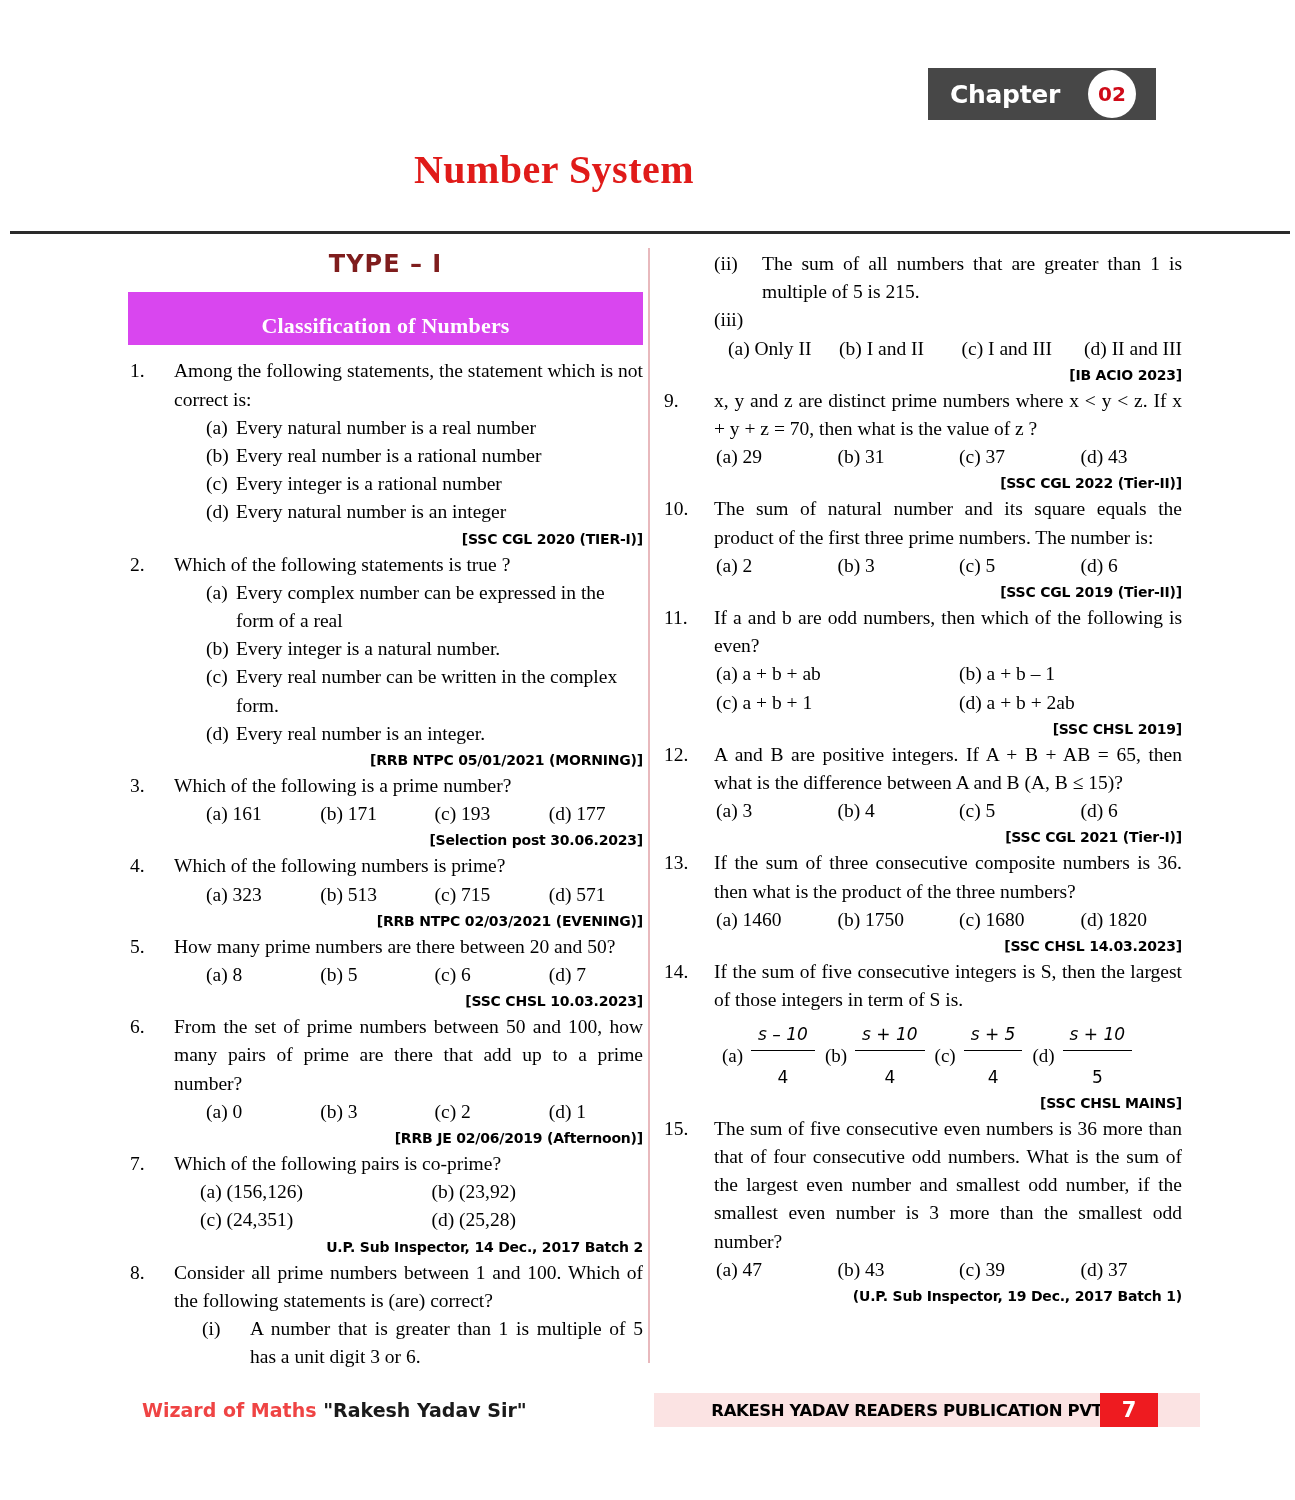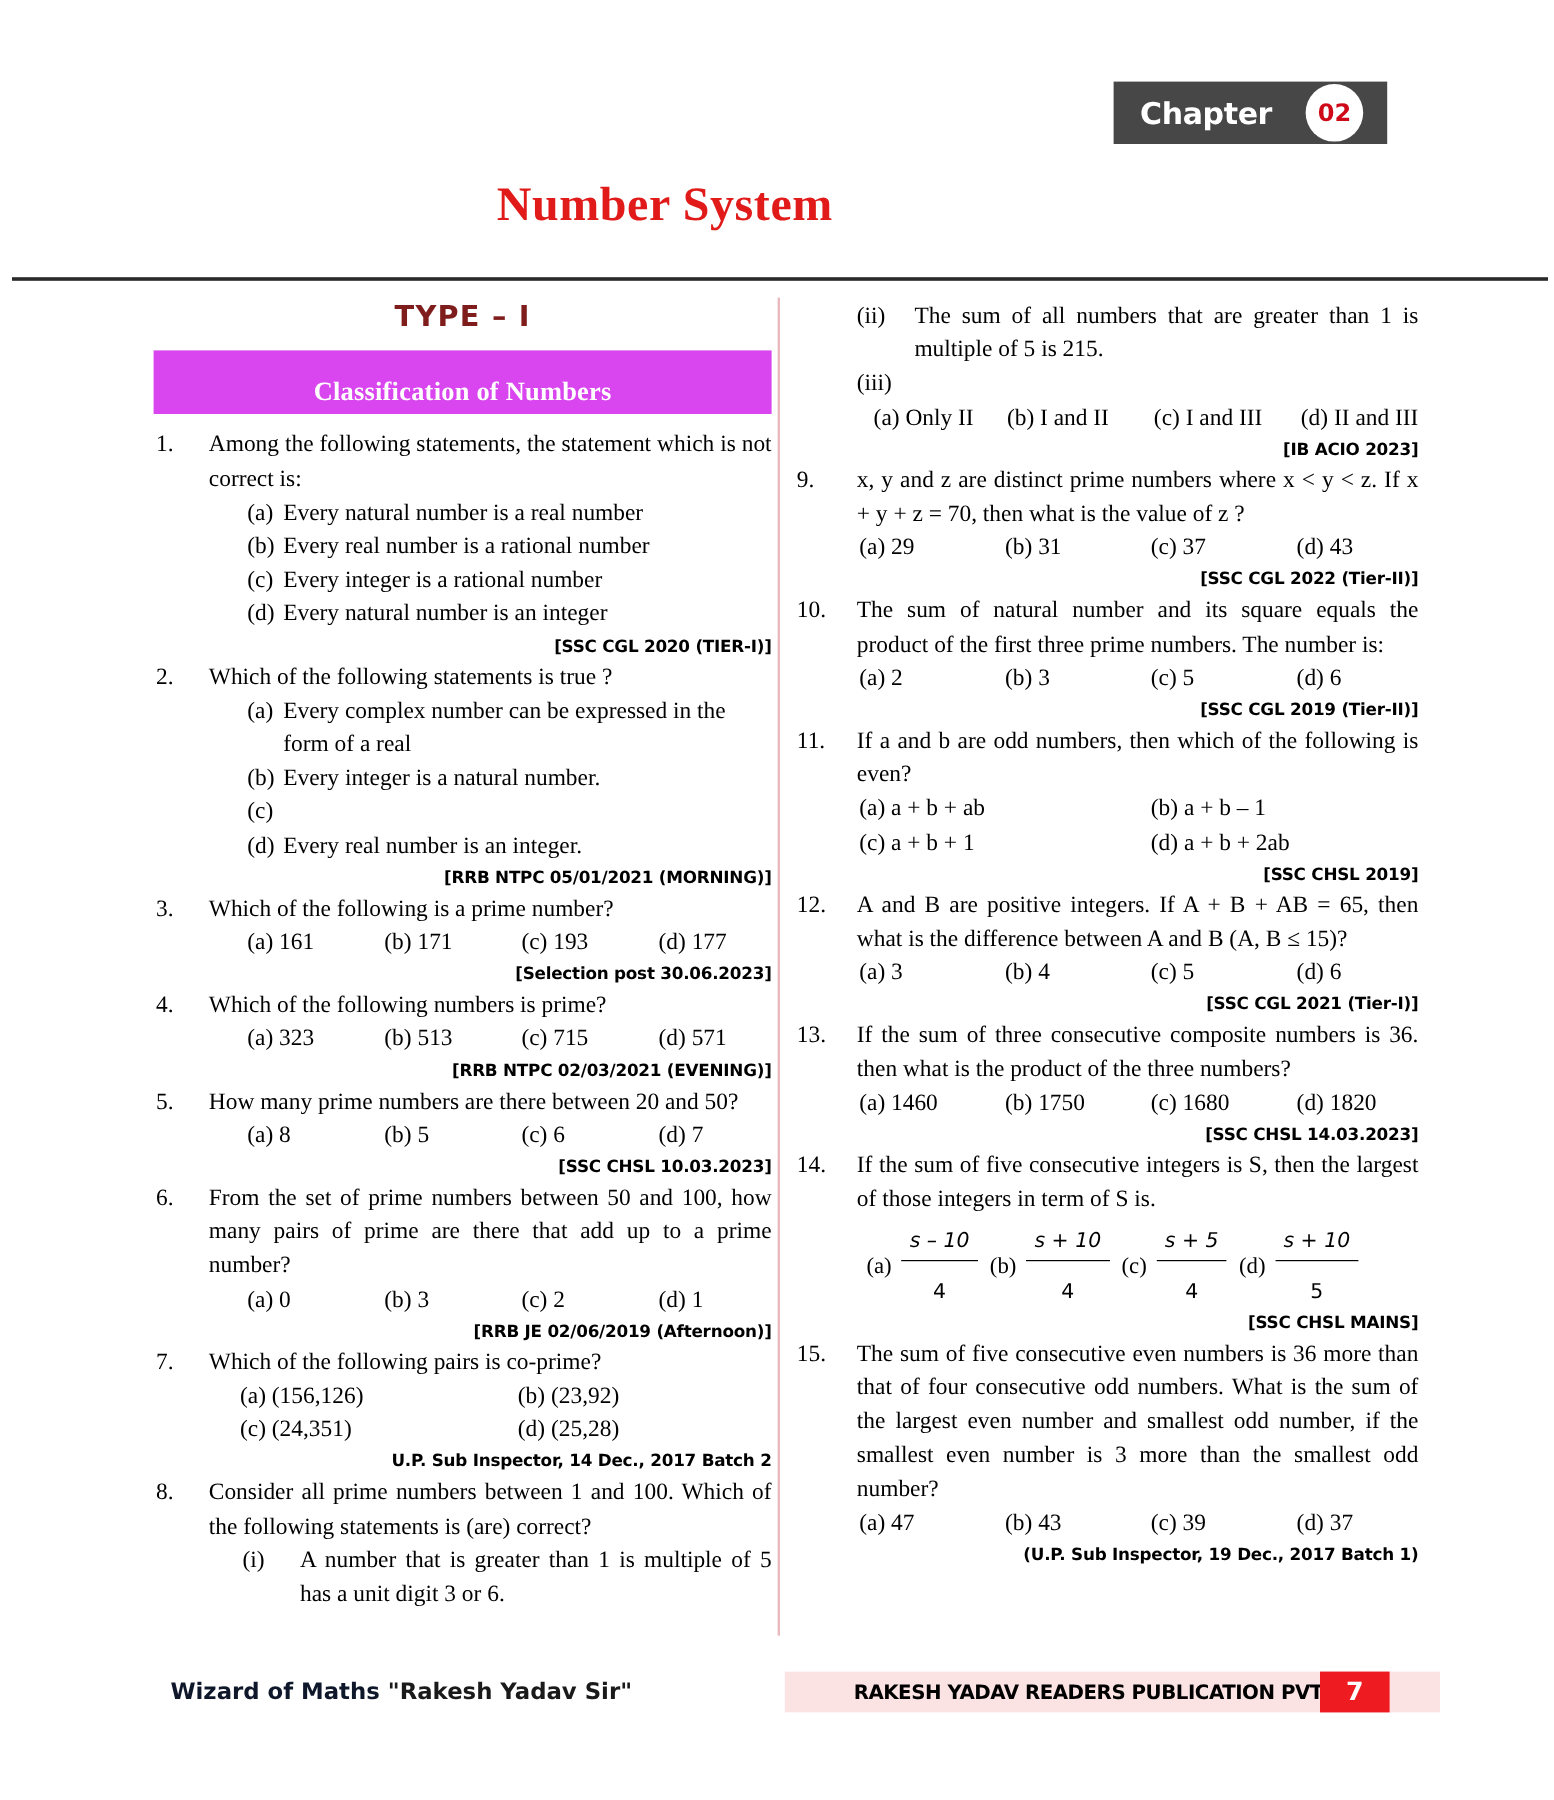--- a/index.html
+++ b/index.html
@@ -200,21 +200,21 @@
 
   
   .footer-left {
     position: absolute;
     left: 142px;
     top: 1399px;
     font-family: "DejaVu Sans", sans-serif;
     font-size: 19px;
     font-weight: bold;
   }
-  .footer-left .grey { color: #0f172a; }
+  .footer-left .grey { color: #ef4444; }
   .footer-left .dark { color: #1a1a1a; }
 
   .footer-pub {
     position: absolute;
     left: 654px;
     top: 1393px;
     width: 546px;
     height: 34px;
     background: #fbe3e3;
     display: flex;
@@ -292,20 +292,21 @@
       <div class="opt-line">
           <span class="lbl">(a)</span>
           <span class="val">Every complex number can be expressed in the form of a real</span>
         </div>
       <div class="opt-line">
           <span class="lbl">(b)</span>
           <span class="val">Every integer is a natural number.</span>
         </div>
       <div class="opt-line">
           <span class="lbl">(c)</span>
+          <span class="val">Every real number can be written in the complex form.</span>
         </div>
       <div class="opt-line">
           <span class="lbl">(d)</span>
           <span class="val">Every real number is an integer.</span>
         </div>
       <div class="source">[RRB NTPC 05/01/2021 (MORNING)]</div>
     </div>
   </div>
 
   <div class="q">

